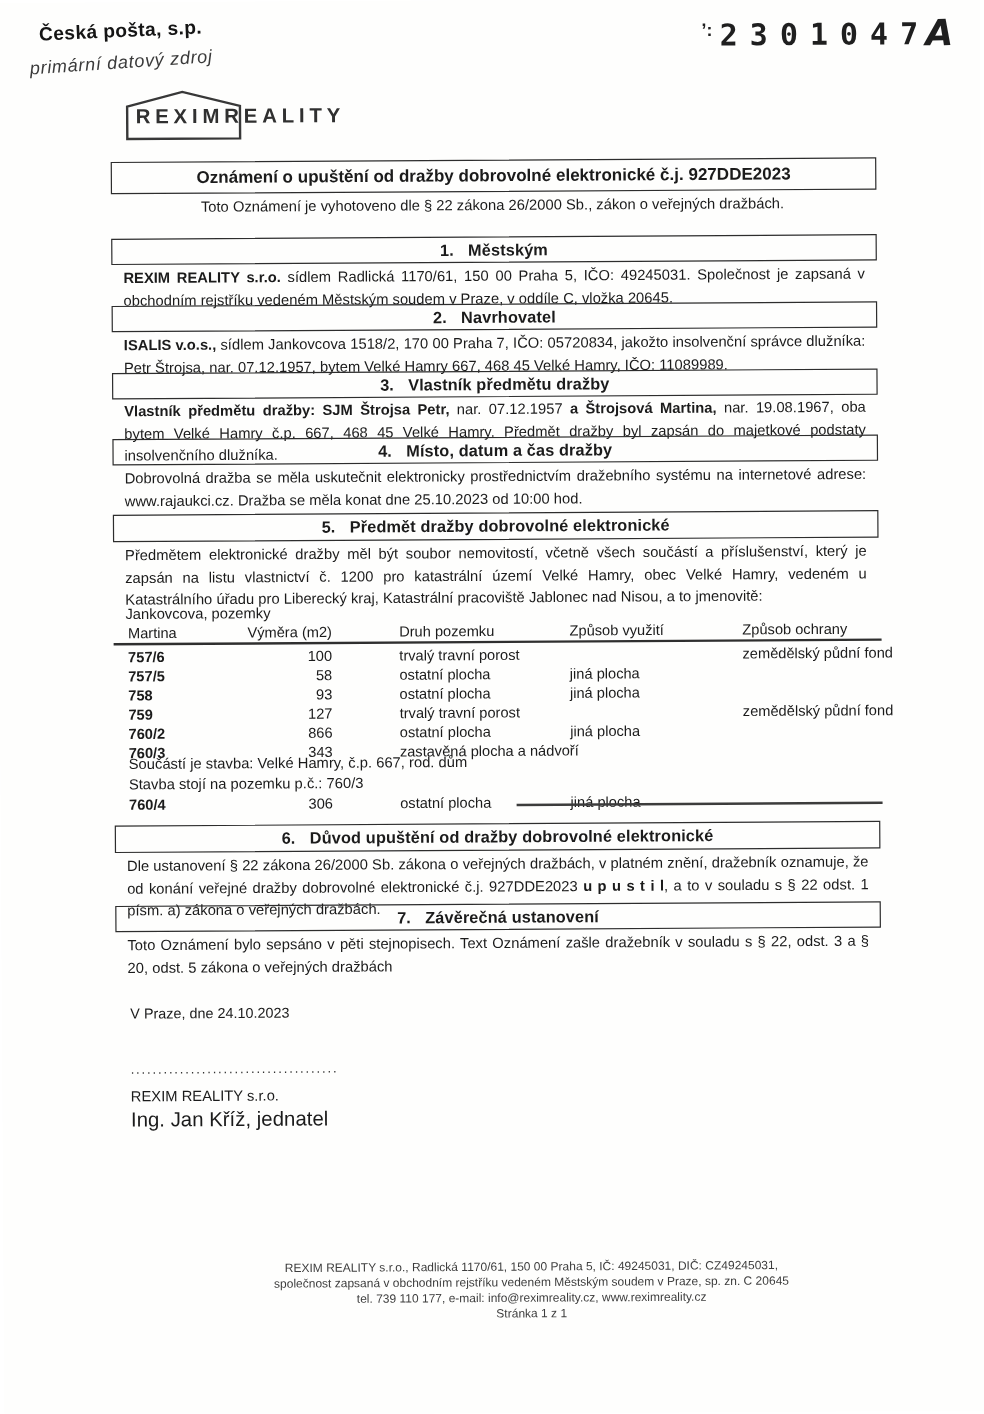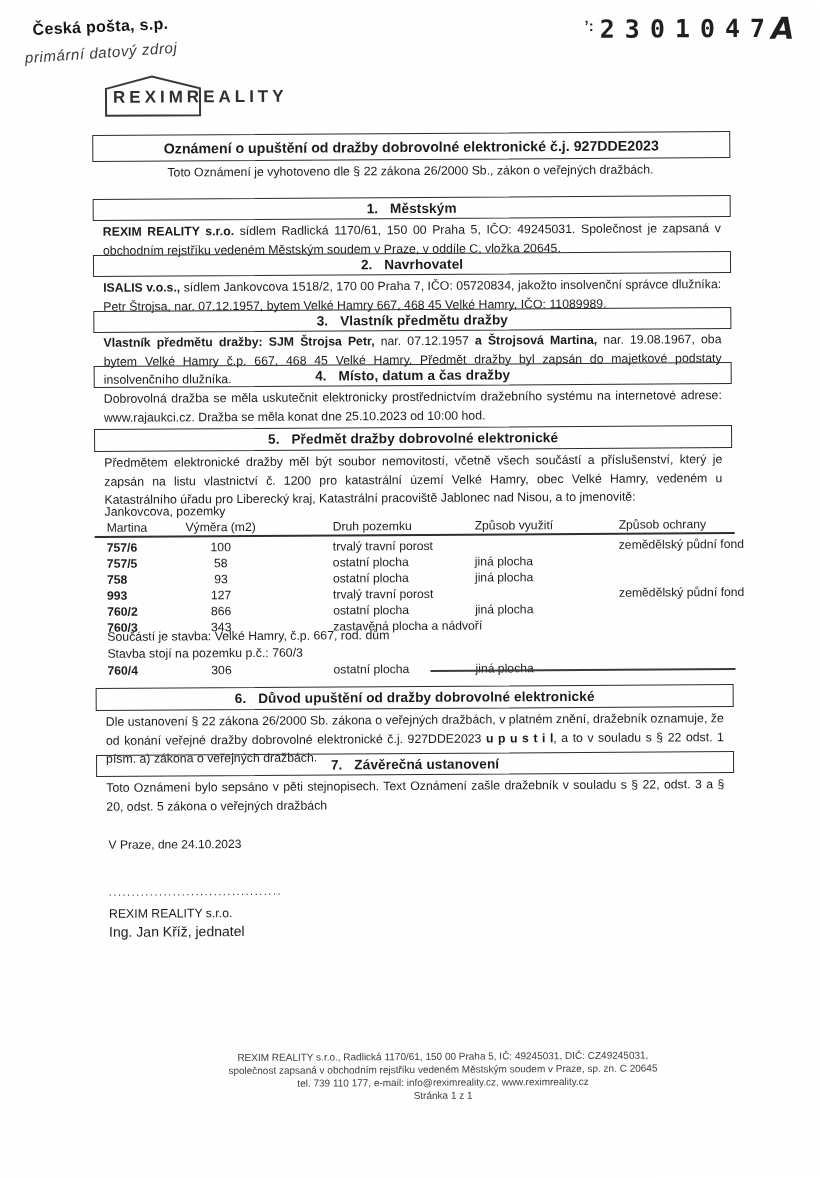--- a/index.html
+++ b/index.html
@@ -33,29 +33,29 @@
   .body-text{left:95px;width:638px;padding:0 10px;box-sizing:border-box;font-size:12.3px;line-height:18.6px;text-align:justify;}
   .body-text .seg-b{font-weight:bold;}
 
   
   .tbl-label{left:105px;top:503px;font-size:12.3px;}
   .tgrid{left:95px;width:640px;box-sizing:border-box;padding-left:12px;display:grid;grid-template-columns:58px 112px 56px 142px 144px 1fr;font-size:12.2px;white-space:nowrap;}
   .thead{top:518px;height:18px;border-bottom:2px solid #2f2f2f;align-items:end;padding-bottom:1px;}
   .trows{top:538px;line-height:16px;}
   .trows2{top:661px;line-height:16px;}
   .c-par{font-weight:bold;}
-  .c-vym{text-align:center;}
+  .c-vym{text-align:right;}
   .notes{left:107px;top:627px;font-size:12.3px;line-height:17px;white-space:nowrap;}
   .scanline{left:430px;top:670px;width:305px;height:2px;background:#3c3c3c;}
 
   
   .dateline{left:107px;top:836px;font-size:12px;}
   .sig-dots{left:107px;top:884px;font-size:11px;letter-spacing:1.5px;color:#333;}
   .sig-name{left:107px;top:905px;font-size:12.3px;}
-  .sig-role{left:107px;top:922px;font-size:14px;}
+  .sig-role{left:107px;top:922px;font-size:17px;}
 
   
   .footer{left:90px;top:1050px;width:700px;text-align:center;font-size:10px;line-height:13px;color:#3d3d3d;}
 </style>
 </head>
 <body>
 
 <div id="doc">
 
   <div class="abs postmark1">Česká pošta, s.p.</div>
@@ -130,21 +130,21 @@
       <span></span>
       <span>ostatní plocha</span>
       <span>jiná plocha</span>
       <span></span>
       <span class="c-par">758</span>
       <span class="c-vym">93</span>
       <span></span>
       <span>ostatní plocha</span>
       <span>jiná plocha</span>
       <span></span>
-      <span class="c-par">993</span>
+      <span class="c-par">759</span>
       <span class="c-vym">127</span>
       <span></span>
       <span>trvalý travní porost</span>
       <span></span>
       <span>zemědělský půdní fond</span>
       <span class="c-par">760/2</span>
       <span class="c-vym">866</span>
       <span></span>
       <span>ostatní plocha</span>
       <span>jiná plocha</span>

